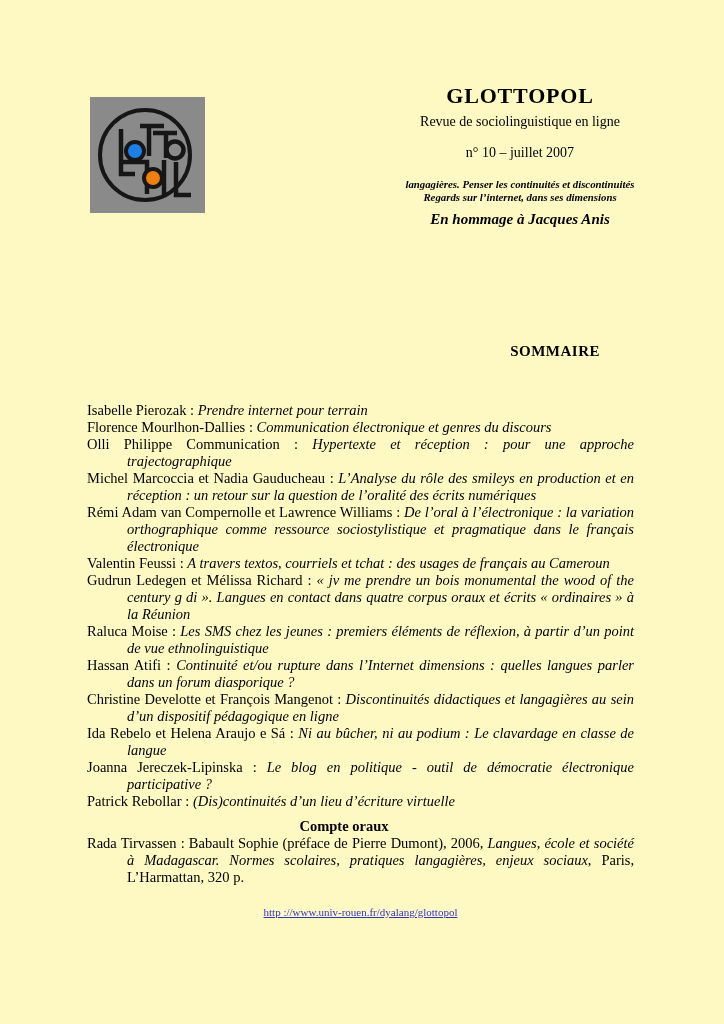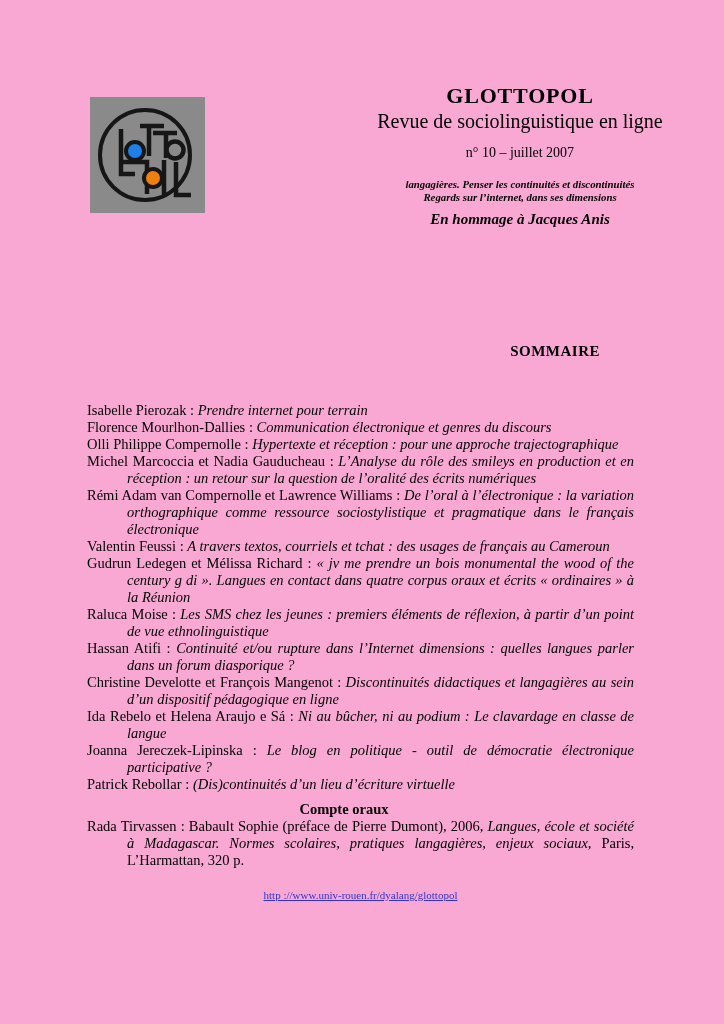--- a/index.html
+++ b/index.html
@@ -1,20 +1,20 @@
 <!DOCTYPE html>
 <html><head>
 <meta charset="utf-8">
 <style>
   html, body { margin: 0; padding: 0; background: #ffffff; }
   .page {
     position: relative;
     width: 724px;
     height: 1024px;
-    background: #f9a8d4;
+    background: #fef9c3;
     overflow: hidden;
     font-family: "Liberation Serif", "DejaVu Serif", serif;
     color: #000000;
   }
 
   
   .logo-box {
     position: absolute;
     left: 90px;
     top: 97px;
@@ -31,21 +31,21 @@
     width: 380px;
     text-align: center;
   }
   .journal-title {
     font-size: 22px;
     font-weight: 700;
     letter-spacing: 0.8px;
     line-height: 24px;
   }
   .journal-subtitle {
-    font-size: 20px;
+    font-size: 14px;
     line-height: 19px;
     margin-top: 4px;
   }
   .issue-line {
     font-size: 14px;
     line-height: 17px;
     margin-top: 13px;
   }
   .theme-block {
     margin-top: 17px;
@@ -144,21 +144,21 @@
 
   <div class="sommaire-heading">SOMMAIRE</div>
 
   <div class="content">
 
 
     <p class="entry"><span>Isabelle Pierozak</span><span> : </span><span class="it">Prendre internet pour terrain</span></p>
 
     <p class="entry"><span>Florence Mourlhon-Dallies</span><span> : </span><span class="it">Communication électronique et genres du discours</span></p>
 
-    <p class="entry"><span>Olli Philippe Compernolle</span><span> : </span><span class="it">Hypertexte et réception : pour une approche trajectographique</span></p>
+    <p class="entry"><span>Olli Philippe Communication</span><span> : </span><span class="it">Hypertexte et réception : pour une approche trajectographique</span></p>
 
     <p class="entry"><span>Michel Marcoccia et Nadia Gauducheau</span><span> : </span><span class="it">L’Analyse du rôle des smileys en production et en réception : un retour sur la question de l’oralité des écrits numériques</span></p>
 
     <p class="entry"><span>Rémi Adam van Compernolle et Lawrence Williams</span><span> : </span><span class="it">De l’oral à l’électronique : la variation orthographique comme ressource sociostylistique et pragmatique dans le français électronique</span></p>
 
     <p class="entry"><span>Valentin Feussi</span><span> : </span><span class="it">A travers textos, courriels et tchat  : des usages de français au Cameroun</span></p>
 
     <p class="entry"><span>Gudrun Ledegen et Mélissa Richard</span><span> : </span><span class="it">« jv me prendre un bois monumental the wood of the century g di ». Langues en contact dans quatre corpus oraux et écrits « ordinaires » à la Réunion</span></p>
 
     <p class="entry"><span>Raluca Moise</span><span> : </span><span class="it">Les SMS chez les jeunes : premiers éléments de réflexion, à partir d’un point de vue ethnolinguistique</span></p>

